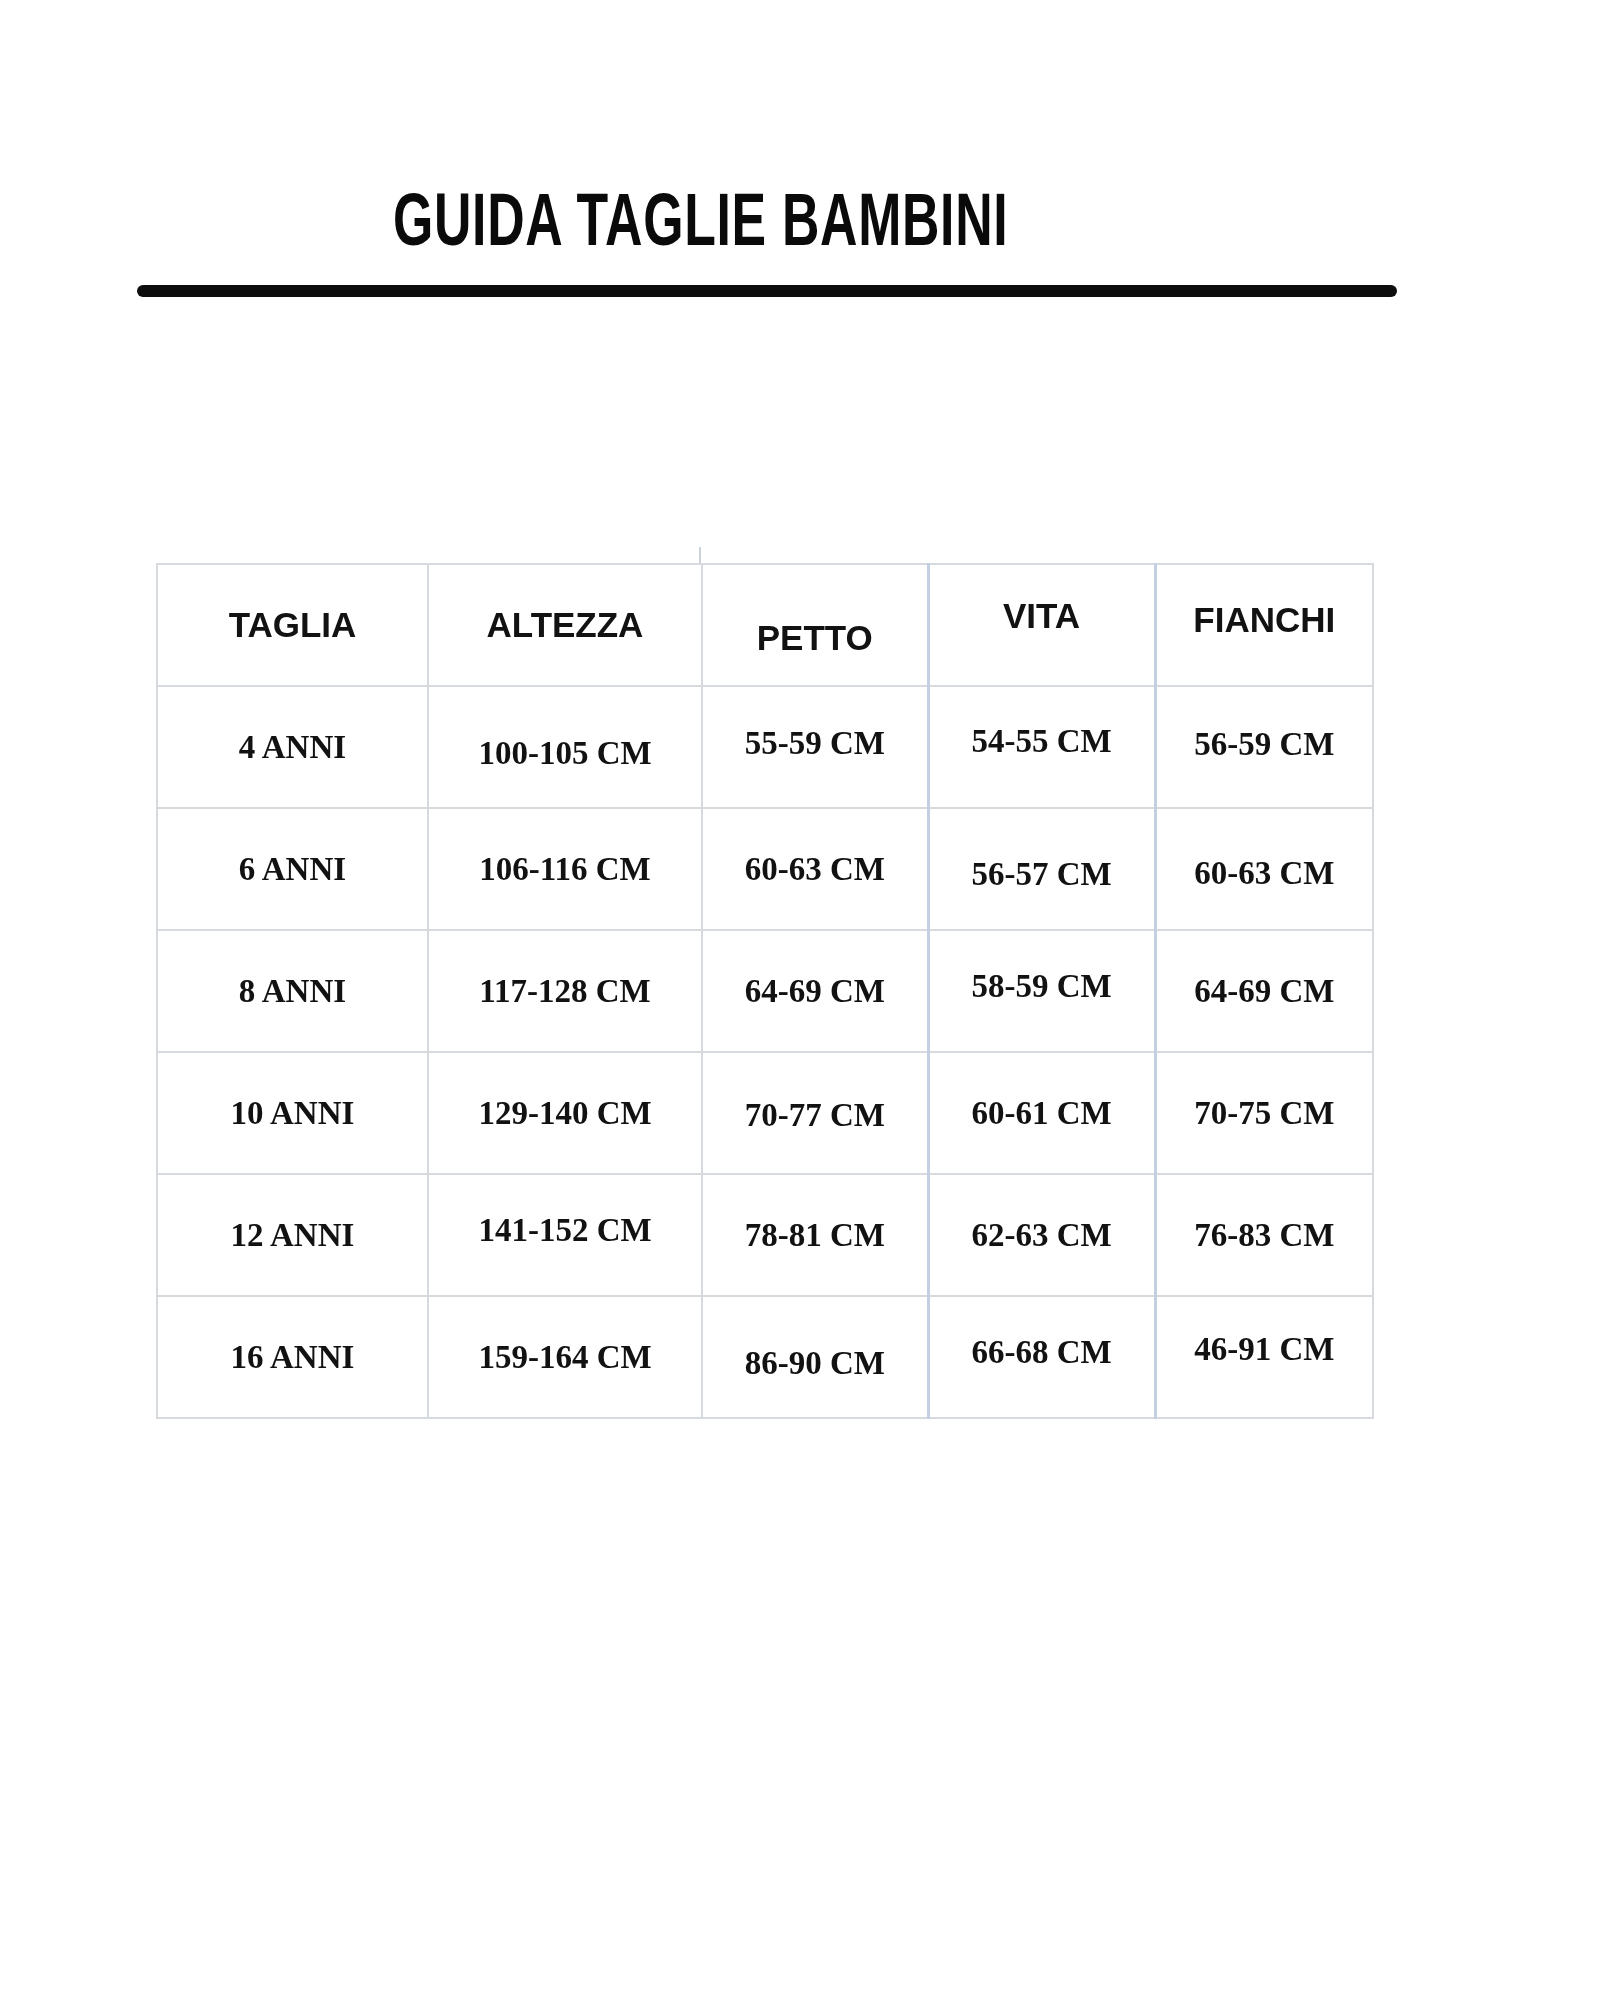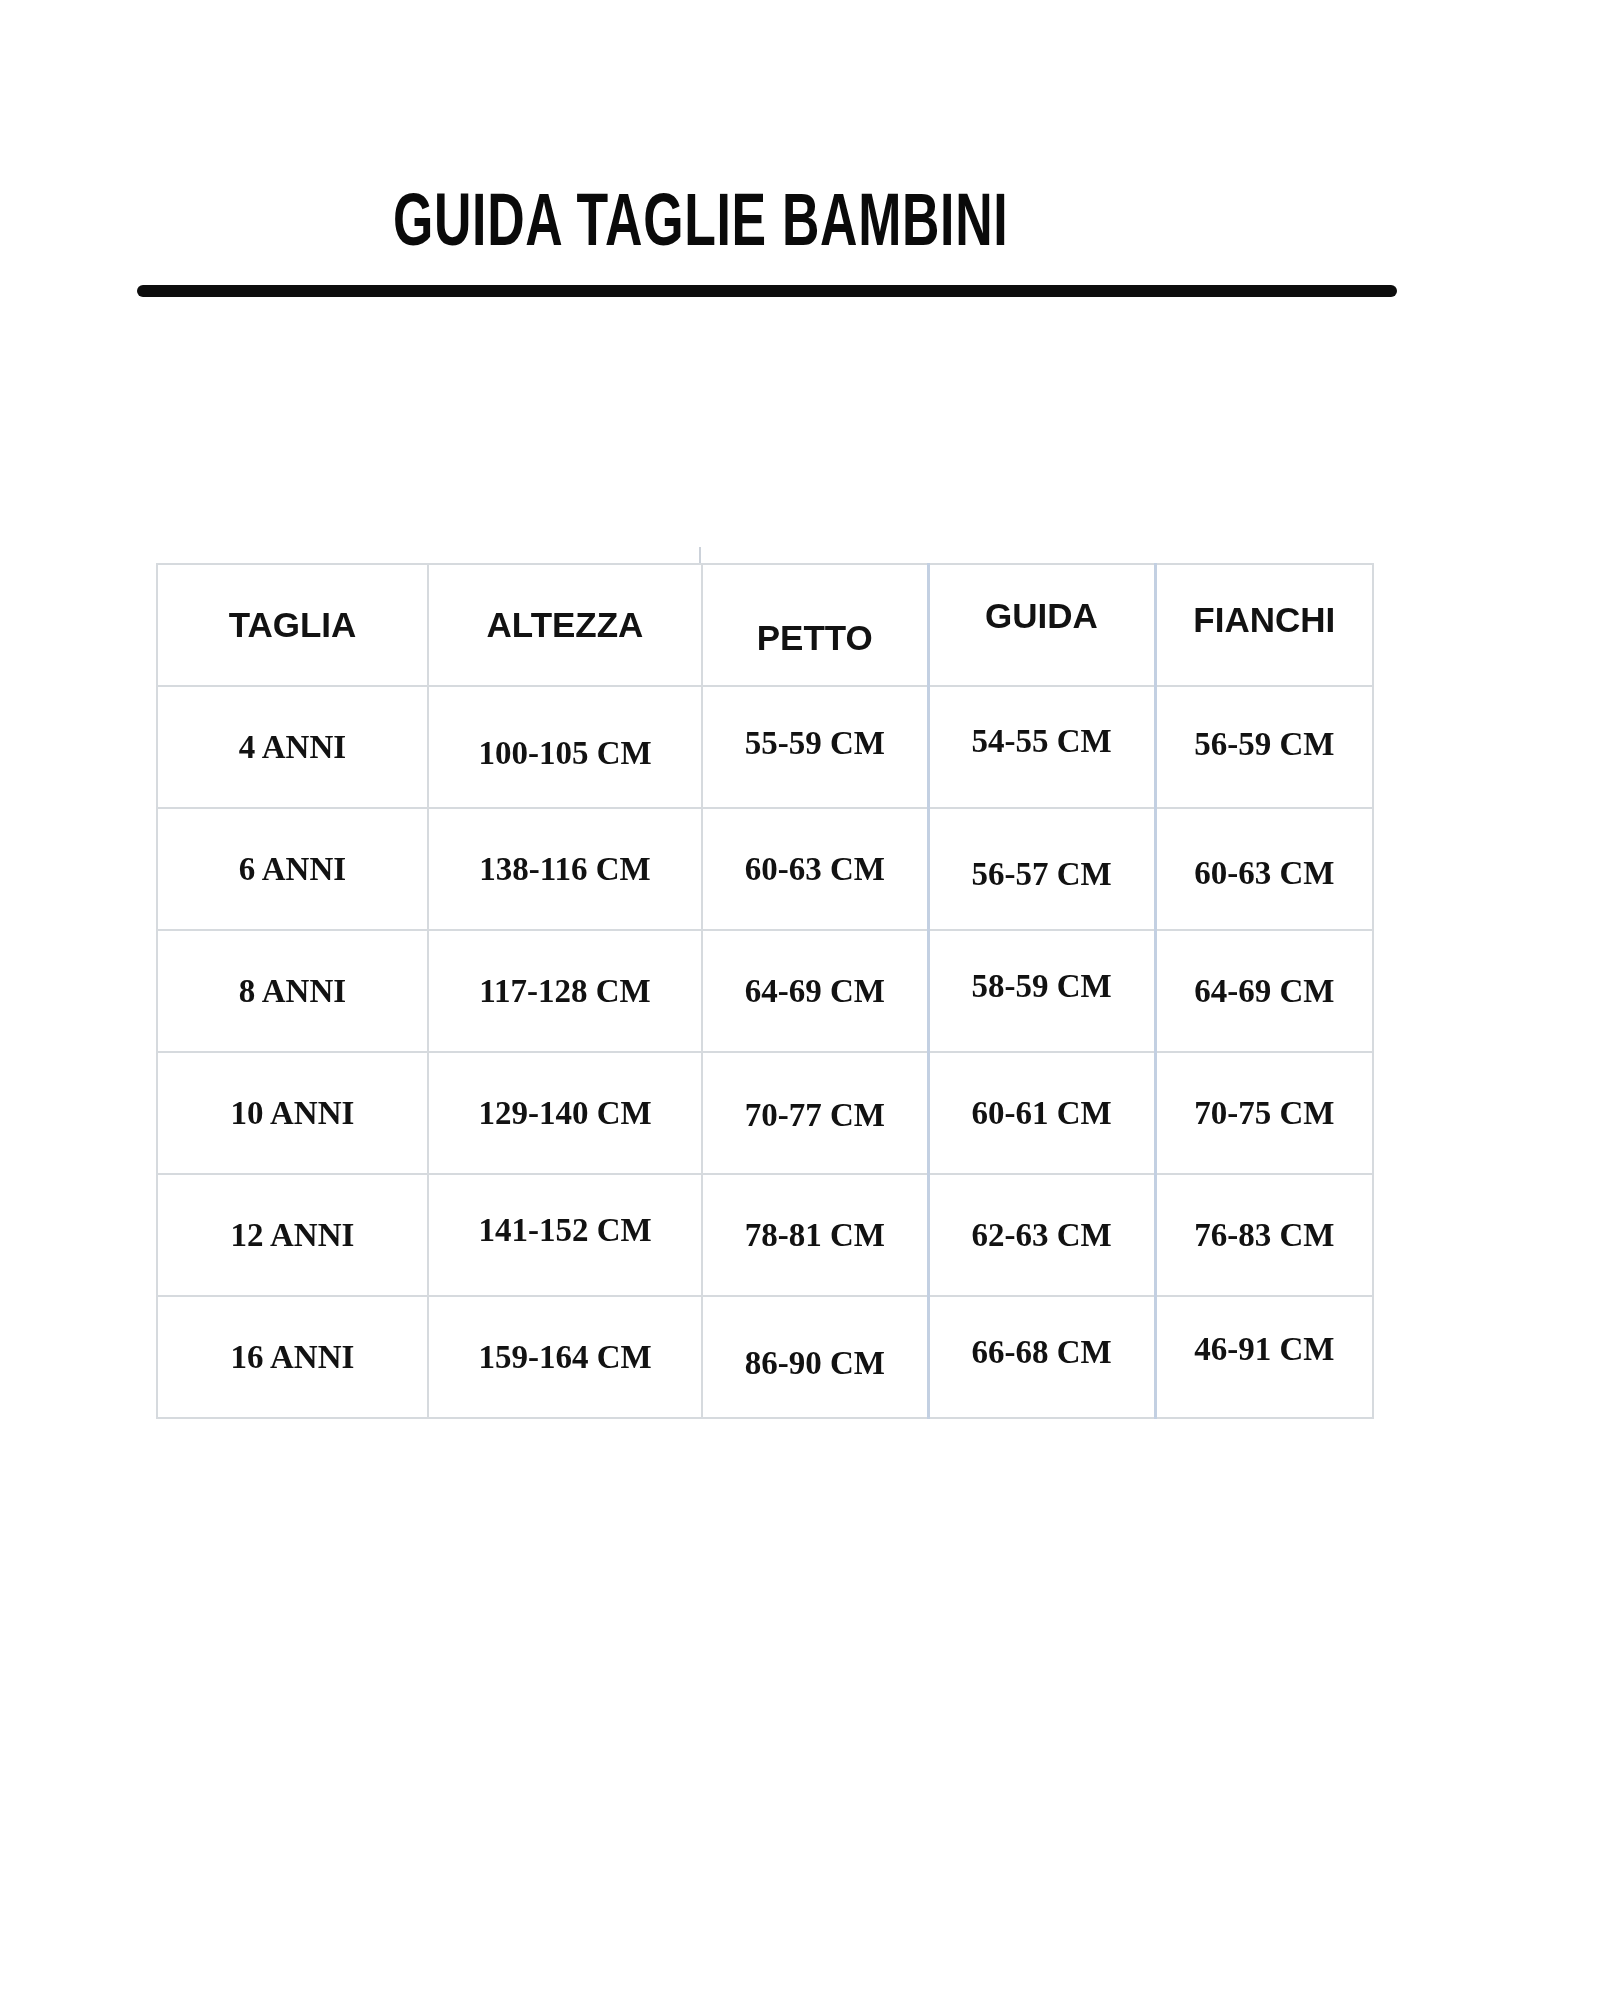--- a/index.html
+++ b/index.html
@@ -149,35 +149,35 @@
         <col class="c2">
         <col class="c3">
         <col class="c4">
         <col class="c5">
     </colgroup>
     <thead>
       <tr>
         <th><span>TAGLIA</span></th>
         <th><span>ALTEZZA</span></th>
         <th><span>PETTO</span></th>
-        <th><span>GUIDA</span></th>
+        <th><span>VITA</span></th>
         <th><span>FIANCHI</span></th>
       </tr>
     </thead>
     <tbody>
       <tr>
         <td><span>4 ANNI</span></td>
         <td><span>100-105 CM</span></td>
         <td><span>55-59 CM</span></td>
         <td><span>54-55 CM</span></td>
         <td><span>56-59 CM</span></td>
       </tr>
       <tr>
         <td><span>6 ANNI</span></td>
-        <td><span>138-116 CM</span></td>
+        <td><span>106-116 CM</span></td>
         <td><span>60-63 CM</span></td>
         <td><span>56-57 CM</span></td>
         <td><span>60-63 CM</span></td>
       </tr>
       <tr>
         <td><span>8 ANNI</span></td>
         <td><span>117-128 CM</span></td>
         <td><span>64-69 CM</span></td>
         <td><span>58-59 CM</span></td>
         <td><span>64-69 CM</span></td>

